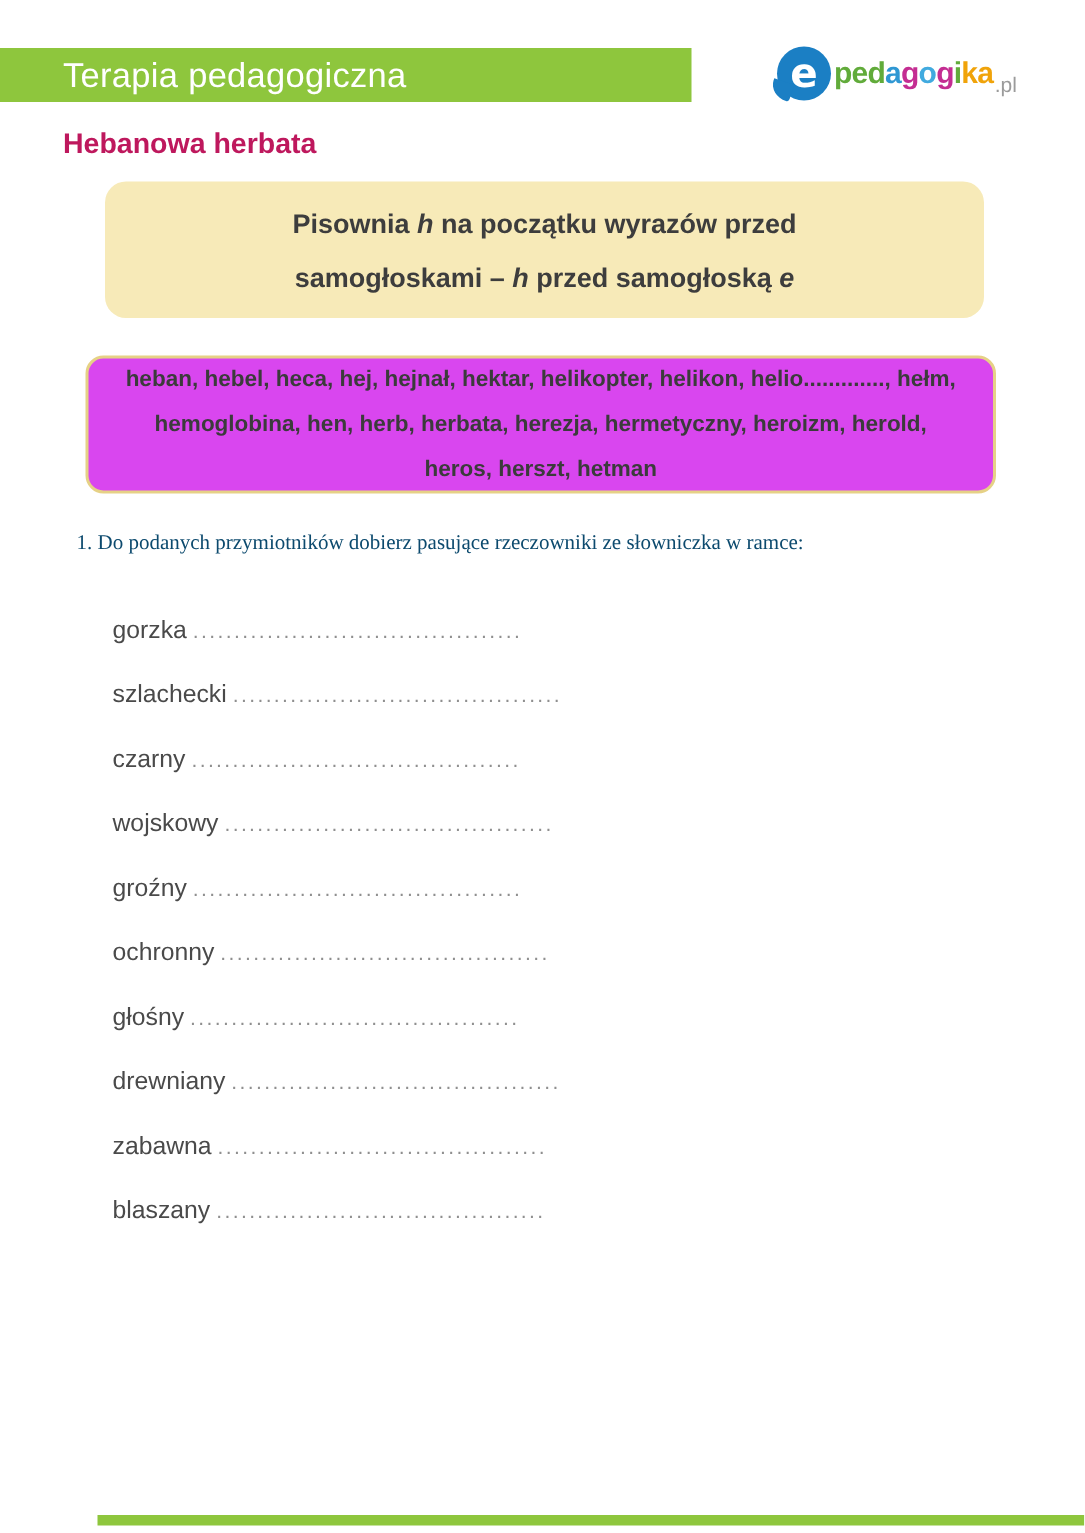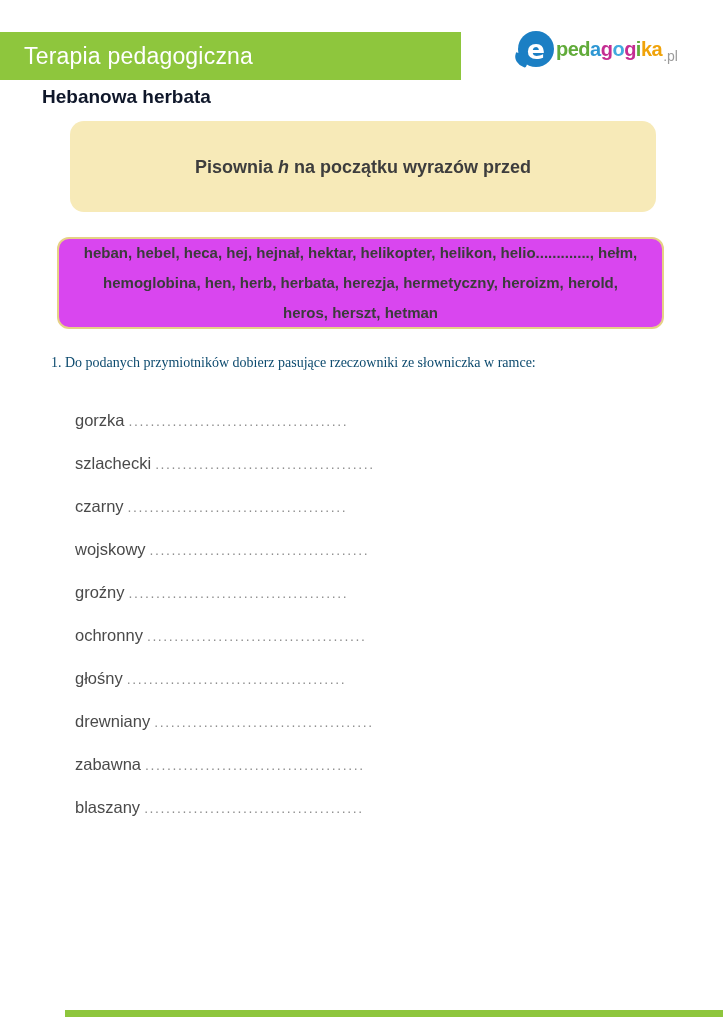--- a/index.html
+++ b/index.html
@@ -10,25 +10,25 @@
     height: 1022px;
     background: #ffffff;
     overflow: hidden;
     font-family: "Liberation Sans", "DejaVu Sans", sans-serif;
   }
 
   
   .header-bar {
     position: absolute;
     top: 32px; left: 0;
-    width: 461px; height: 48px;
+    width: 461px; height: 36px;
     background: #8ec63d;
     display: flex;
     align-items: center;
-    padding-left: 24px;
+    padding-left: 42px;
   }
   .header-bar .title {
     color: #ffffff;
     font-size: 23px;
     font-weight: 400;
     letter-spacing: 0.2px;
   }
 
   
   .logo {
@@ -70,21 +70,21 @@
   .logo-word .c-blue { color: #2f97d3; }
   .logo-word .c-magenta { color: #c42d92; }
   .logo-word .c-lblue { color: #41aadf; }
   .logo-word .c-yellow { color: #f0a30a; }
   .logo-suffix { color: #9b9b9b; font-size: 14px; margin-left: 1px; align-self: flex-end; padding-bottom: 6px; }
 
   
   .subtitle {
     position: absolute;
     top: 86px; left: 42px;
-    color: #0f172a;
+    color: #be185d;
     font-size: 19px;
     font-weight: 700;
   }
 
   
   .title-box {
     position: absolute;
     top: 121px; left: 70px;
     width: 586px; height: 91px;
     background: #f7eab8;
@@ -180,20 +180,21 @@
       <span class="e">e</span>
     </span>
     <span class="logo-word"><span class="c-green">p</span><span class="c-green">e</span><span class="c-green">d</span><span class="c-blue">a</span><span class="c-magenta">g</span><span class="c-lblue">o</span><span class="c-magenta">g</span><span class="c-green">i</span><span class="c-yellow">k</span><span class="c-yellow">a</span></span>
     <span class="logo-suffix">.pl</span>
   </div>
 
   <div class="subtitle">Hebanowa herbata</div>
 
   <div class="title-box">
     <div class="line"><span>Pisownia </span><em>h</em><span> na początku wyrazów przed</span></div>
+    <div class="line"><span>samogłoskami – </span><em>h</em><span> przed samogłoską </span><em>e</em></div>
   </div>
 
   <div class="word-box">
     <div class="wline">heban, hebel, heca, hej, hejnał, hektar, helikopter, helikon, helio............., hełm,</div>
     <div class="wline">hemoglobina, hen, herb, herbata, herezja, hermetyczny, heroizm, herold,</div>
     <div class="wline">heros, herszt, hetman</div>
   </div>
 
   <div class="exercise-prompt">1. Do podanych przymiotników dobierz pasujące rzeczowniki ze słowniczka w ramce:</div>
 

